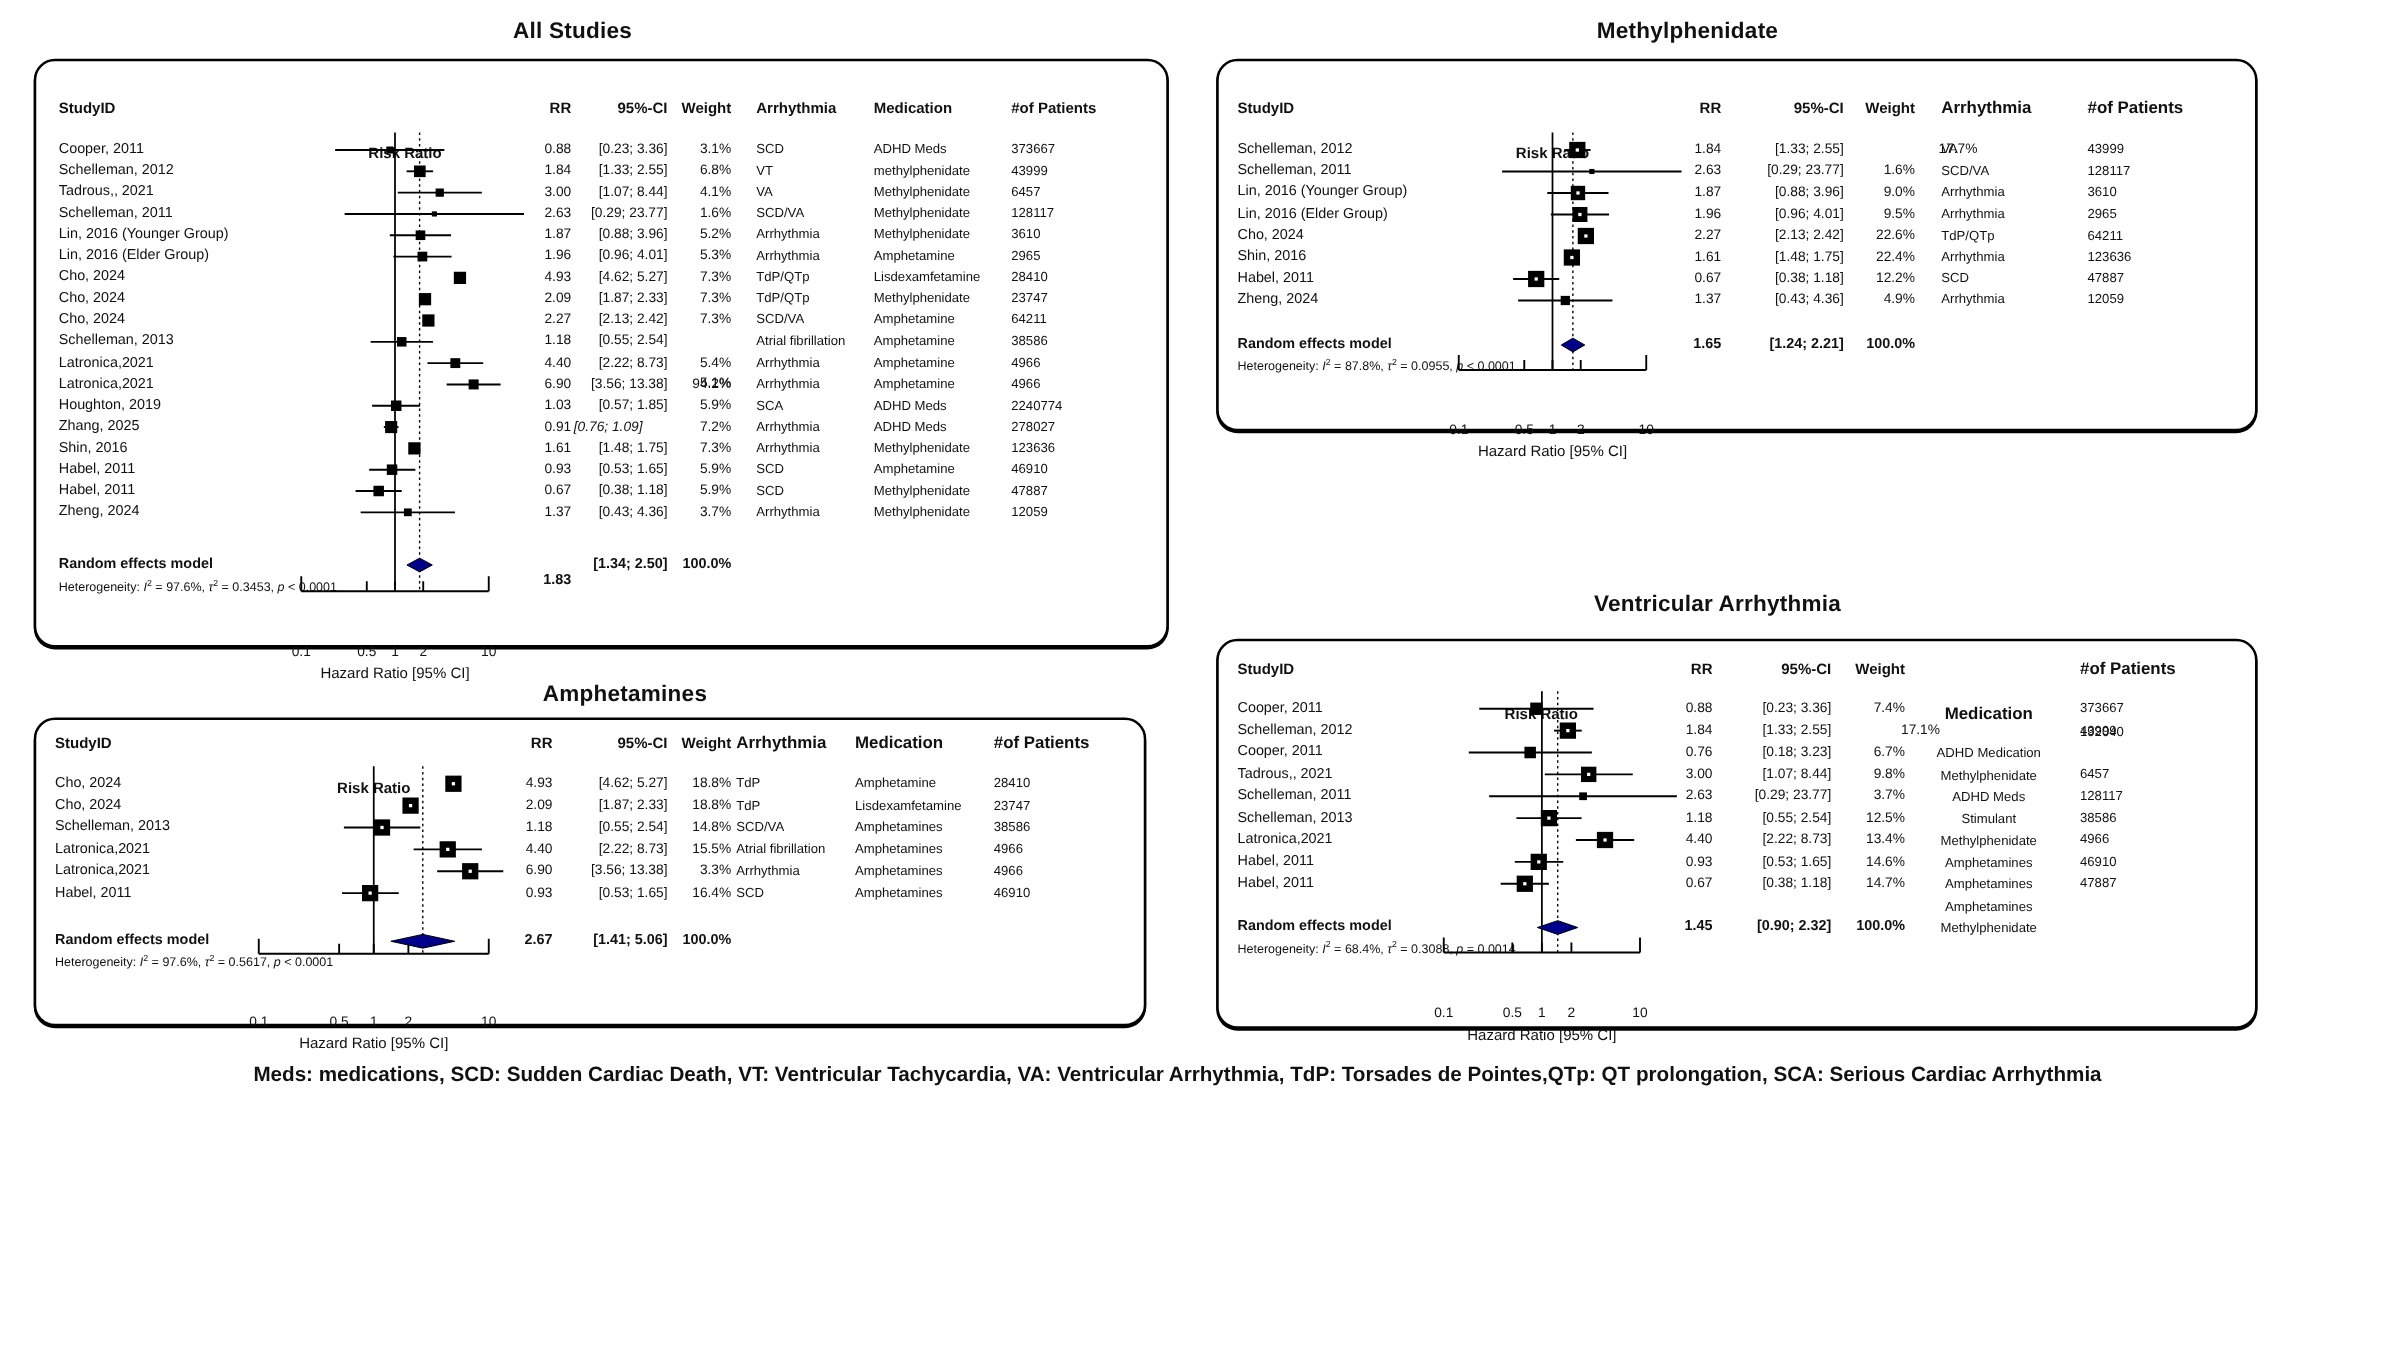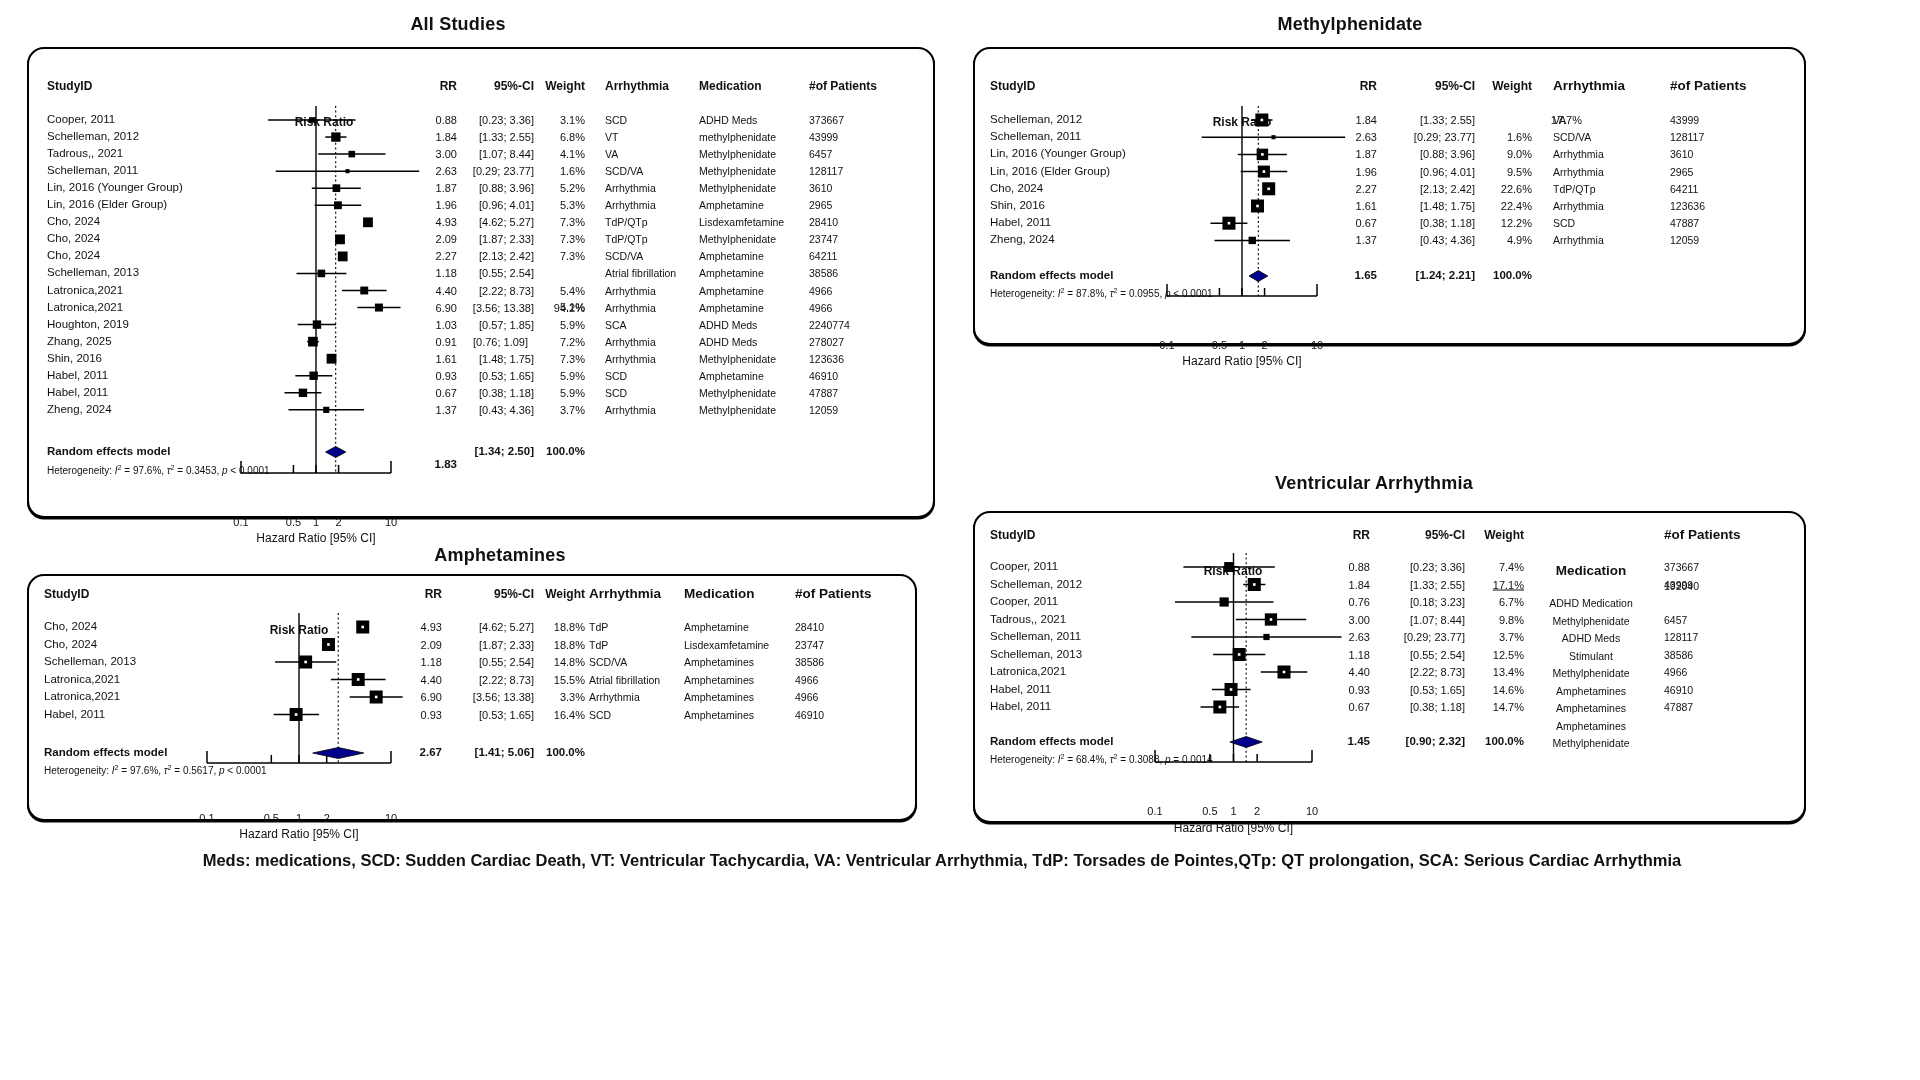--- a/index.html
+++ b/index.html
@@ -135,21 +135,21 @@
     <div class="cell a-l xval" style="left: 780px; top: 258.55px;">4966</div>
     <div class="cell a-l study" style="left: 18px; top: 275.6px;">Houghton, 2019</div>
     <div class="cell a-r val" style="left: 428px; top: 275.6px;">1.03</div>
     <div class="cell a-r val" style="left: 505px; top: 275.6px;">[0.57; 1.85]</div>
     <div class="cell a-r val" style="left: 556px; top: 275.6px;">5.9%</div>
     <div class="cell a-l xval" style="left: 576px; top: 275.6px;">SCA</div>
     <div class="cell a-l xval" style="left: 670px; top: 275.6px;">ADHD Meds</div>
     <div class="cell a-l xval" style="left: 780px; top: 275.6px;">2240774</div>
     <div class="cell a-l study" style="left: 18px; top: 292.65px;">Zhang, 2025</div>
     <div class="cell a-r val" style="left: 428px; top: 292.65px;">0.91</div>
-    <div class="cell a-r val" style="left: 499px; top: 292.65px;">[0.76; 1.09]</div>
+    <div class="cell a-r val" style="left: 485px; top: 292.65px; font-style: italic;">[0.76; 1.09]</div>
     <div class="cell a-r val" style="left: 556px; top: 292.65px;">7.2%</div>
     <div class="cell a-l xval" style="left: 576px; top: 292.65px;">Arrhythmia</div>
     <div class="cell a-l xval" style="left: 670px; top: 292.65px;">ADHD Meds</div>
     <div class="cell a-l xval" style="left: 780px; top: 292.65px;">278027</div>
     <div class="cell a-l study" style="left: 18px; top: 309.7px;">Shin, 2016</div>
     <div class="cell a-r val" style="left: 428px; top: 309.7px;">1.61</div>
     <div class="cell a-r val" style="left: 505px; top: 309.7px;">[1.48; 1.75]</div>
     <div class="cell a-r val" style="left: 556px; top: 309.7px;">7.3%</div>
     <div class="cell a-l xval" style="left: 576px; top: 309.7px;">Arrhythmia</div>
     <div class="cell a-l xval" style="left: 670px; top: 309.7px;">Methylphenidate</div>
@@ -437,21 +437,21 @@
     <div class="cell a-c hdr" style="left: 258px; top: 22px;">Risk Ratio</div>
     <div class="cell a-l study" style="left: 15px; top: 54px;">Cooper, 2011</div>
     <div class="cell a-r val" style="left: 395px; top: 54px;">0.88</div>
     <div class="cell a-r val" style="left: 490px; top: 54px;">[0.23; 3.36]</div>
     <div class="cell a-r val" style="left: 549px; top: 54px;">7.4%</div>
     <div class="cell a-c xval" style="left: 616px; top: 54px;">ADHD Medication</div>
     <div class="cell a-l xval" style="left: 689px; top: 54px;">373667</div>
     <div class="cell a-l study" style="left: 15px; top: 71.5px;">Schelleman, 2012</div>
     <div class="cell a-r val" style="left: 395px; top: 71.5px;">1.84</div>
     <div class="cell a-r val" style="left: 490px; top: 71.5px;">[1.33; 2.55]</div>
-    <div class="cell a-r val" style="left: 549px; top: 71.5px; text-decoration: underline;">17.1%</div>
+    <div class="cell a-r val" style="left: 577px; top: 71.5px;">17.1%</div>
     <div class="cell a-c xval" style="left: 616px; top: 71.5px;">Methylphenidate</div>
     <div class="cell a-l xval" style="left: 689px; top: 71.5px;">43999</div>
     <div class="cell a-l study" style="left: 15px; top: 89px;">Cooper, 2011</div>
     <div class="cell a-r val" style="left: 395px; top: 89px;">0.76</div>
     <div class="cell a-r val" style="left: 490px; top: 89px;">[0.18; 3.23]</div>
     <div class="cell a-r val" style="left: 549px; top: 89px;">6.7%</div>
     <div class="cell a-c xval" style="left: 616px; top: 89px;">ADHD Meds</div>
     <div class="cell a-l xval" style="left: 689px; top: 73px;">192040</div>
     <div class="cell a-l study" style="left: 15px; top: 106.5px;">Tadrous,, 2021</div>
     <div class="cell a-r val" style="left: 395px; top: 106.5px;">3.00</div>

